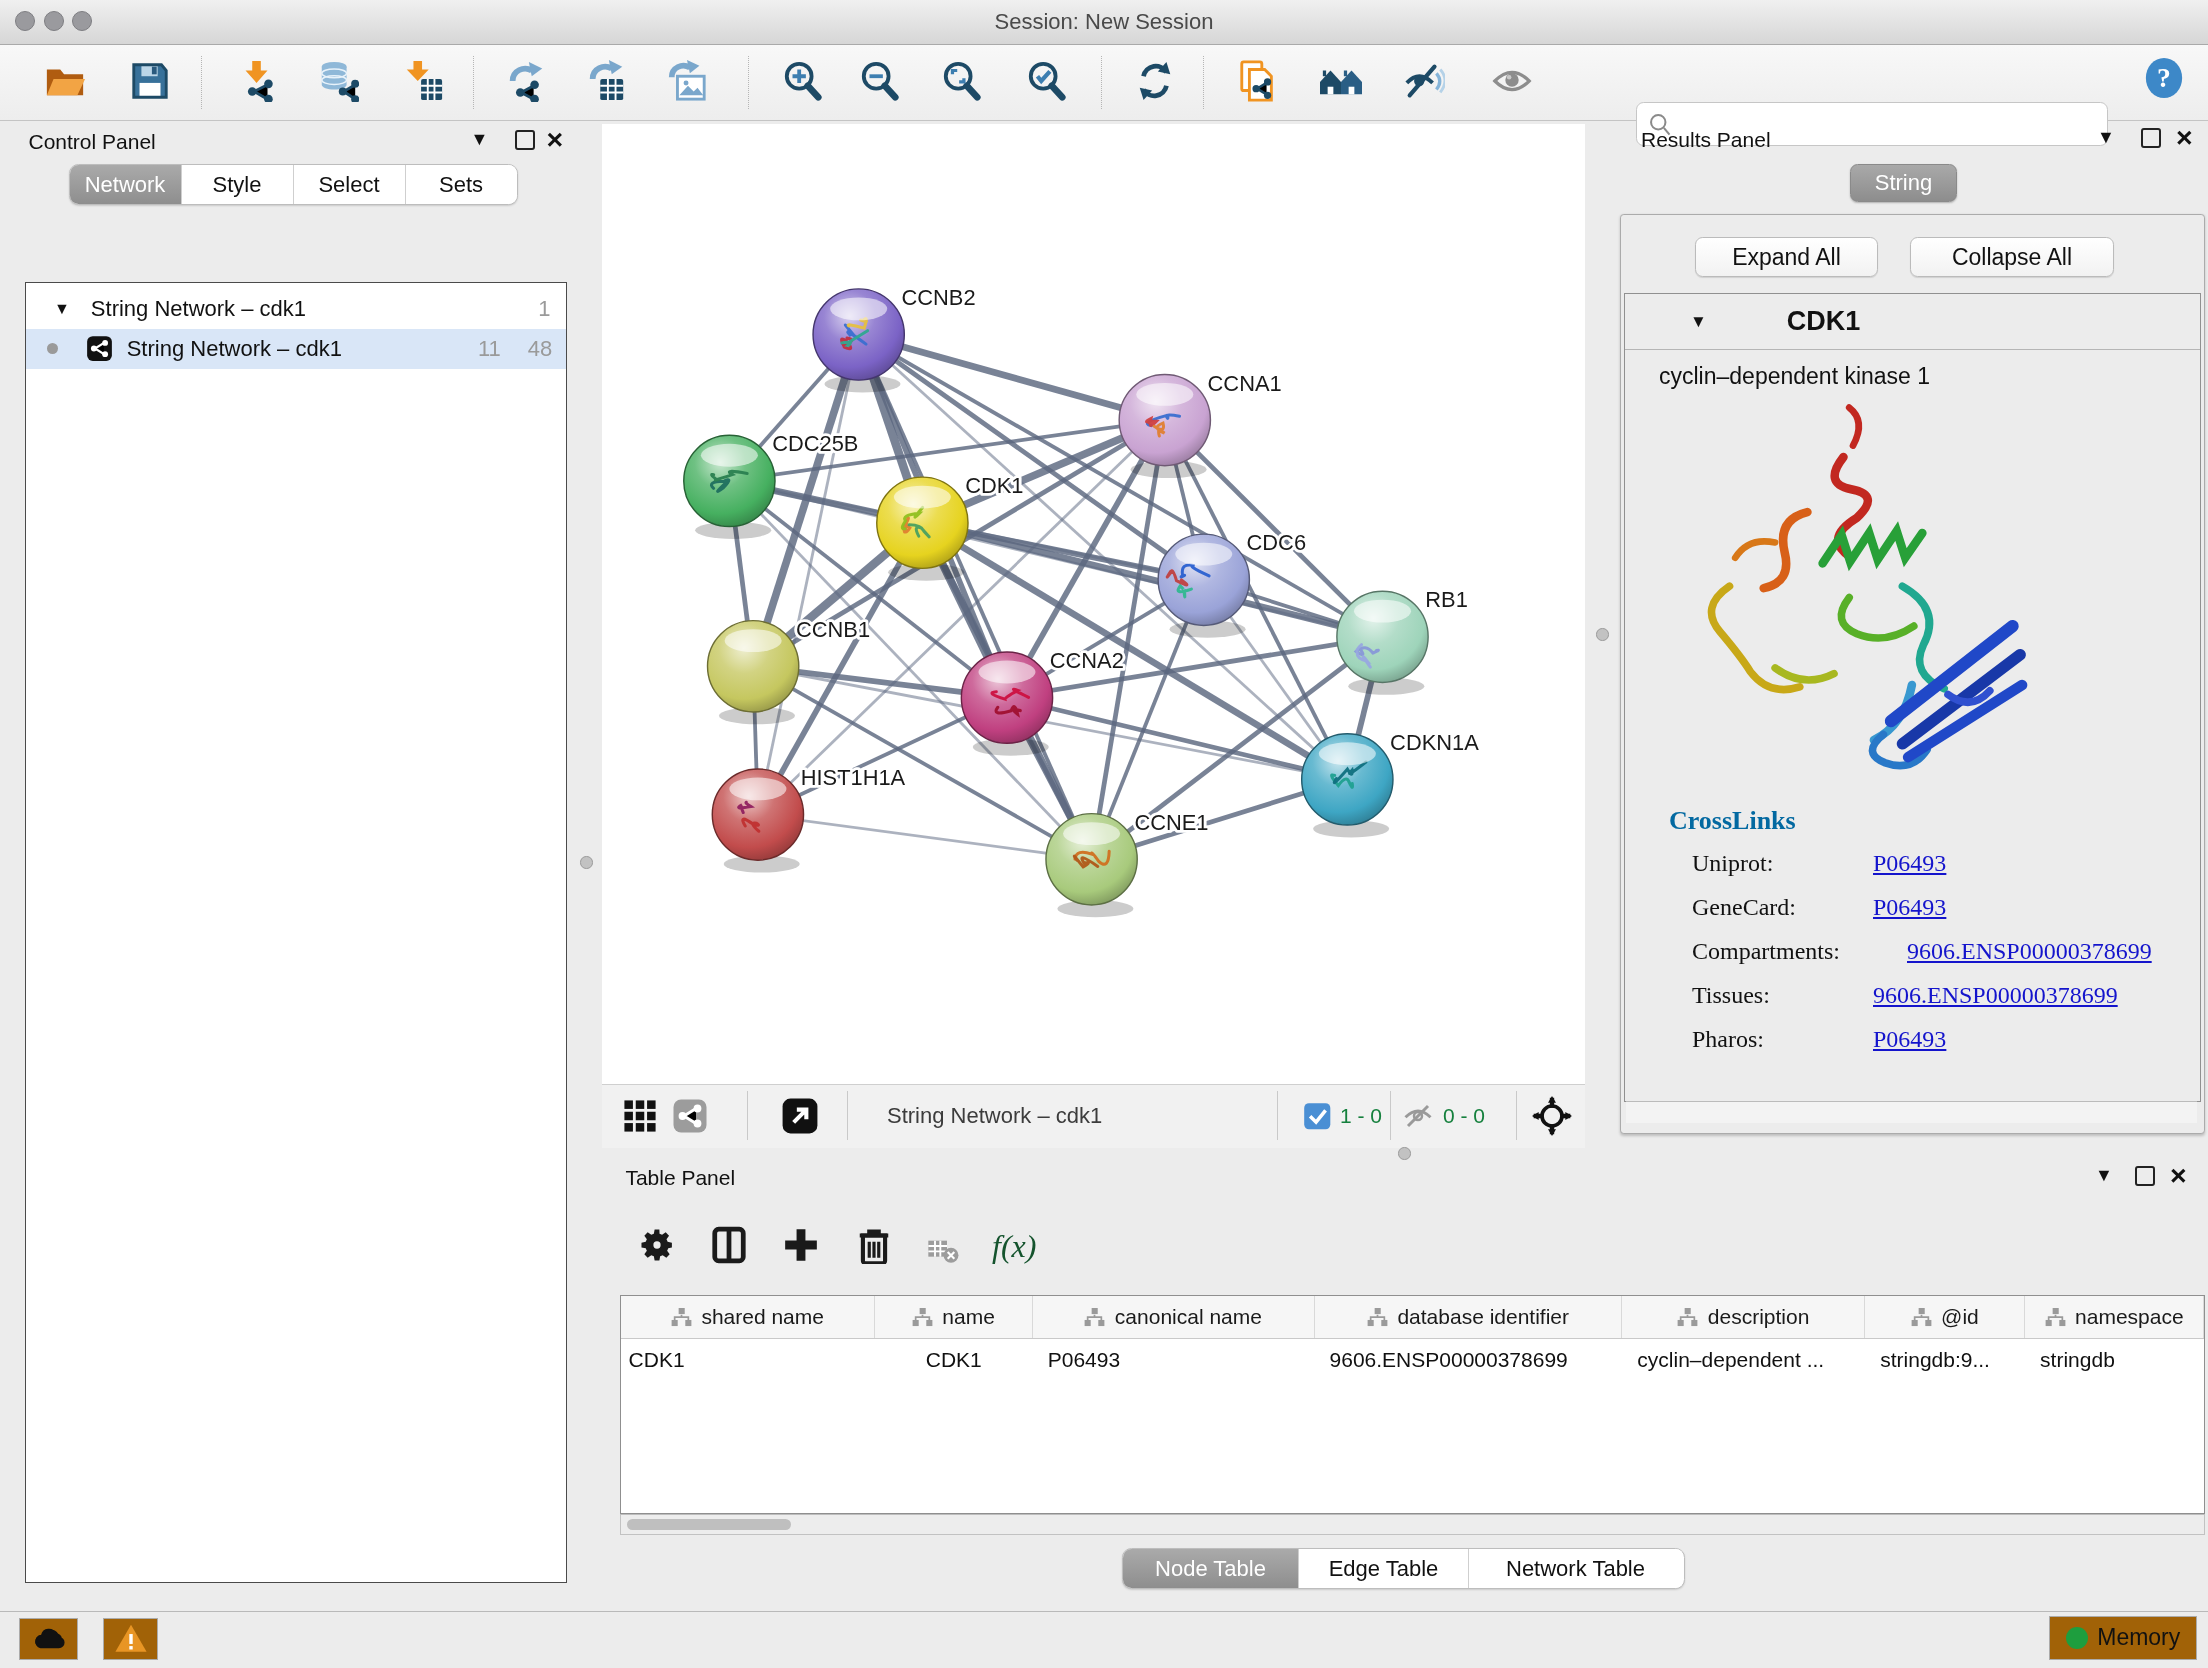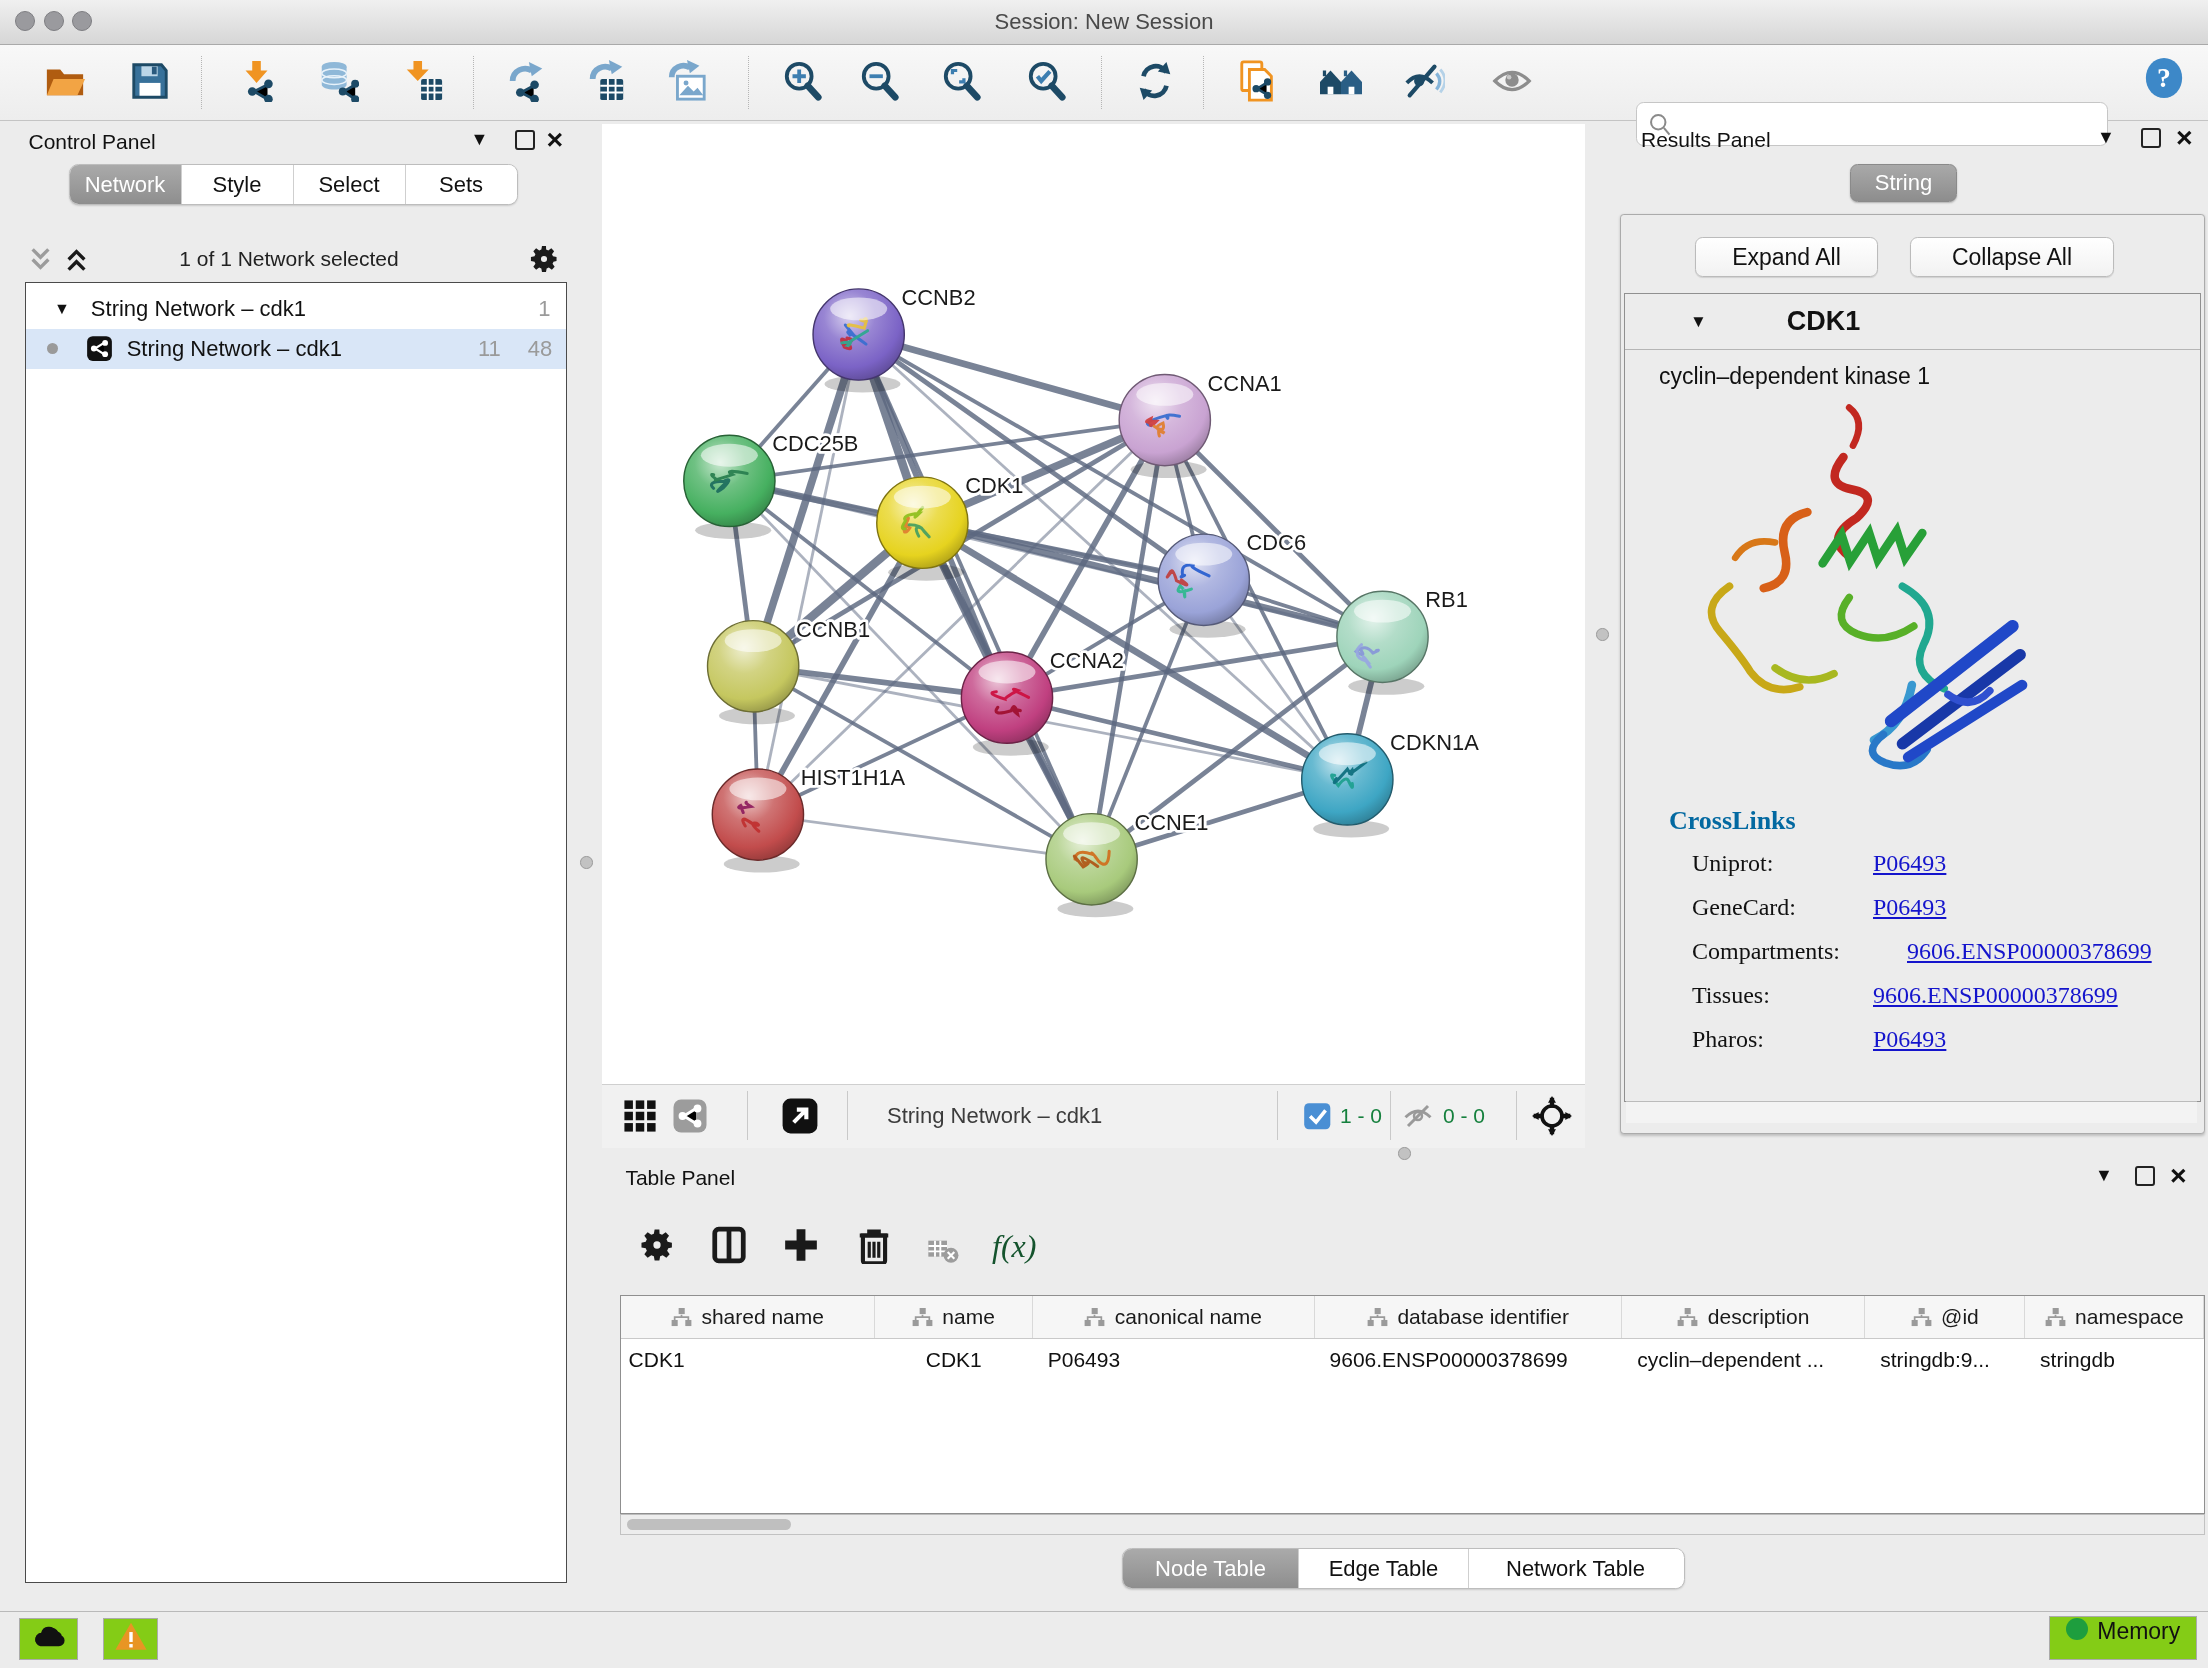--- a/index.html
+++ b/index.html
@@ -51,21 +51,21 @@
   .tp-toolbtn{background:none;border:none;padding:0;}
   .tablebox{left:620px;top:1295px;width:1585px;height:219px;background:#fff;border:1.9px solid #8f8f8f;box-sizing:border-box;}
   .thead{display:flex;height:42px;background:#f6f6f6;border-bottom:1.9px solid #c9c9c9;}
   .th{display:flex;align-items:center;justify-content:center;gap:9.5px;font-size:21px;color:#1a1a1a;border-right:1px solid #d9d9d9;box-sizing:border-box;overflow:hidden;white-space:nowrap;}
   .trow{display:flex;height:42px;}
   .td{font-size:21px;color:#111;display:flex;align-items:center;box-sizing:border-box;overflow:hidden;white-space:nowrap;padding-left:15px;}
   .hscroll{left:620px;top:1514px;width:1585px;height:21px;background:#ededed;border:1px solid #c2c2c2;border-top:1px solid #bdbdbd;box-sizing:border-box;}
   .hthumb{left:5.7px;top:3.8px;width:164px;height:11.4px;background:#bfbfbf;border-radius:5.7px;}
   
   .statusbar{left:0;top:1611px;width:2208px;height:57px;background:#ececec;border-top:1.9px solid #b9b9b9;}
-  .sbtn{background:#84cc16;border:1.9px solid #ababab;display:flex;justify-content:center;}
+  .sbtn{background:#a16207;border:1.9px solid #ababab;display:flex;align-items:center;justify-content:center;}
   .mem-dot{width:22px;height:22px;border-radius:50%;background:#1e9e3e;}
   .mem-label{font-size:23px;color:#111;}
   text.nodelabel{font-size:23px;fill:#1a1a1a;paint-order:stroke;stroke:#ffffff;stroke-width:6px;stroke-linejoin:round;font-family:"Liberation Sans",sans-serif;}
 </style>
 </head>
 <body>
 
 <div id="window">
 
   <div class="abs titlebar">
@@ -256,33 +256,20 @@
     <span class="abs ptitle" style="left:19px;top:5.7px;">Control Panel</span>
     <span class="abs tri" style="left:461px;top:4.8px;">▼</span>
     <span class="abs float-box" style="left:505px;top:5.7px;"></span>
     <span class="abs xglyph" style="left:537px;top:4.8px;">×</span>
     <div class="abs seg" style="left:59px;top:40px;width:447px;" id="cp-tabs">
         <div class="tab sel" style="flex: 1 1 0%;">Network</div>
         <div class="tab" style="flex: 1 1 0%;">Style</div>
         <div class="tab" style="flex: 1 1 0%;">Select</div>
         <div class="tab" style="flex: 1 1 0%;">Sets</div>
       </div>
-    <div class="abs" style="left:0;top:112px;width:559px;height:46px;">
-      <svg class="abs" style="left:17px;top:9.5px;" viewBox="0 0 24 24" width="27" height="27">
-          <path d="M5 3l7 7 7-7M5 12l7 7 7-7" stroke="#9c9c9c" stroke-width="3" fill="none"></path>
-        </svg>
-      <svg class="abs" style="left:53px;top:9.5px;" viewBox="0 0 24 24" width="27" height="27">
-          <path d="M5 21l7-7 7 7M5 12l7-7 7 7" stroke="#1a1a1a" stroke-width="3" fill="none"></path>
-        </svg>
-      <span class="abs statusrow" style="left:0;top:10.5px;width:559px;text-align:center;">1 of 1 Network selected</span>
-      <svg class="abs" style="left:518px;top:6.7px;" viewBox="0 0 24 24" width="32" height="32">
-          <path d="M12 7.6a4.4 4.4 0 1 0 0 8.8 4.4 4.4 0 0 0 0-8.8zm9.4 5.9v-3l-2.7-.5a7 7 0 0 0-.7-1.6l1.6-2.3-2.1-2.1-2.3 1.6c-.5-.3-1-.5-1.6-.7L13.5 2.2h-3L10 4.9c-.6.2-1.1.4-1.6.7L6.1 4 4 6.1l1.6 2.3c-.3.5-.5 1-.7 1.6l-2.7.5v3l2.7.5c.2.6.4 1.1.7 1.6L4 17.9 6.1 20l2.3-1.6c.5.3 1 .5 1.6.7l.5 2.7h3l.5-2.7c.6-.2 1.1-.4 1.6-.7l2.3 1.6 2.1-2.1-1.6-2.3c.3-.5.5-1 .7-1.6z" fill="#1a1a1a"></path>
-          <circle cx="12" cy="12" r="2.3" fill="#ececec"></circle>
-        </svg>
-    </div>
     <div class="abs listbox" style="left:15px;top:158px;width:540px;height:1299px;">
       <div class="lrow" style="padding-top:5.7px;">
         <span class="tri" style="margin-left:28.5px;font-size:16px;">▼</span>
         <span style="margin-left:21px;">String Network – cdk1</span>
         <span class="cnt" style="margin-left:auto;margin-right:15px;">1</span>
       </div>
       <div class="lrow sel">
         <span style="width:11.4px;height:11.4px;border-radius:50%;background:#9a9a9a;margin-left:21px;"></span>
         <svg viewBox="0 0 24 24" width="27" height="27" style="margin-left:28.5px;">
             <rect x="1" y="1" width="22" height="22" rx="5" fill="#111"></rect>

